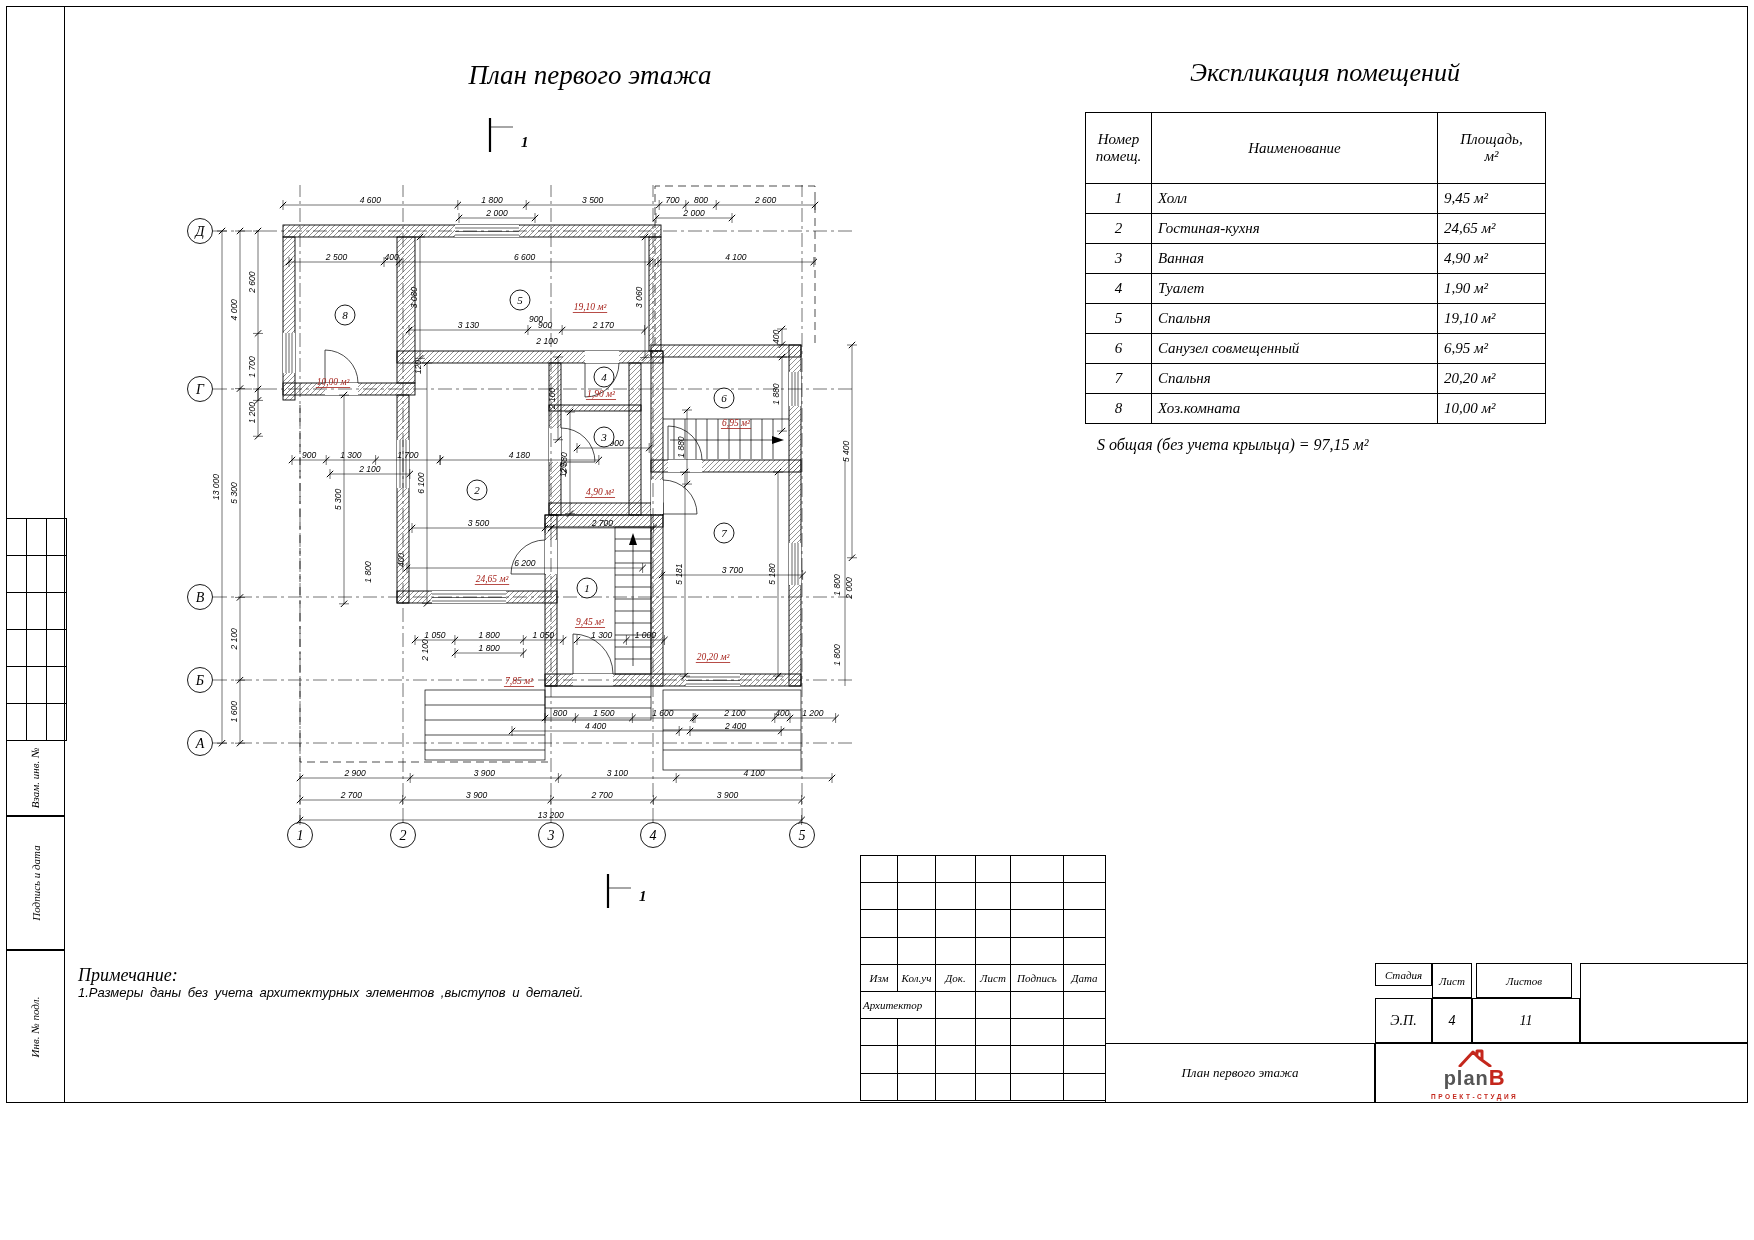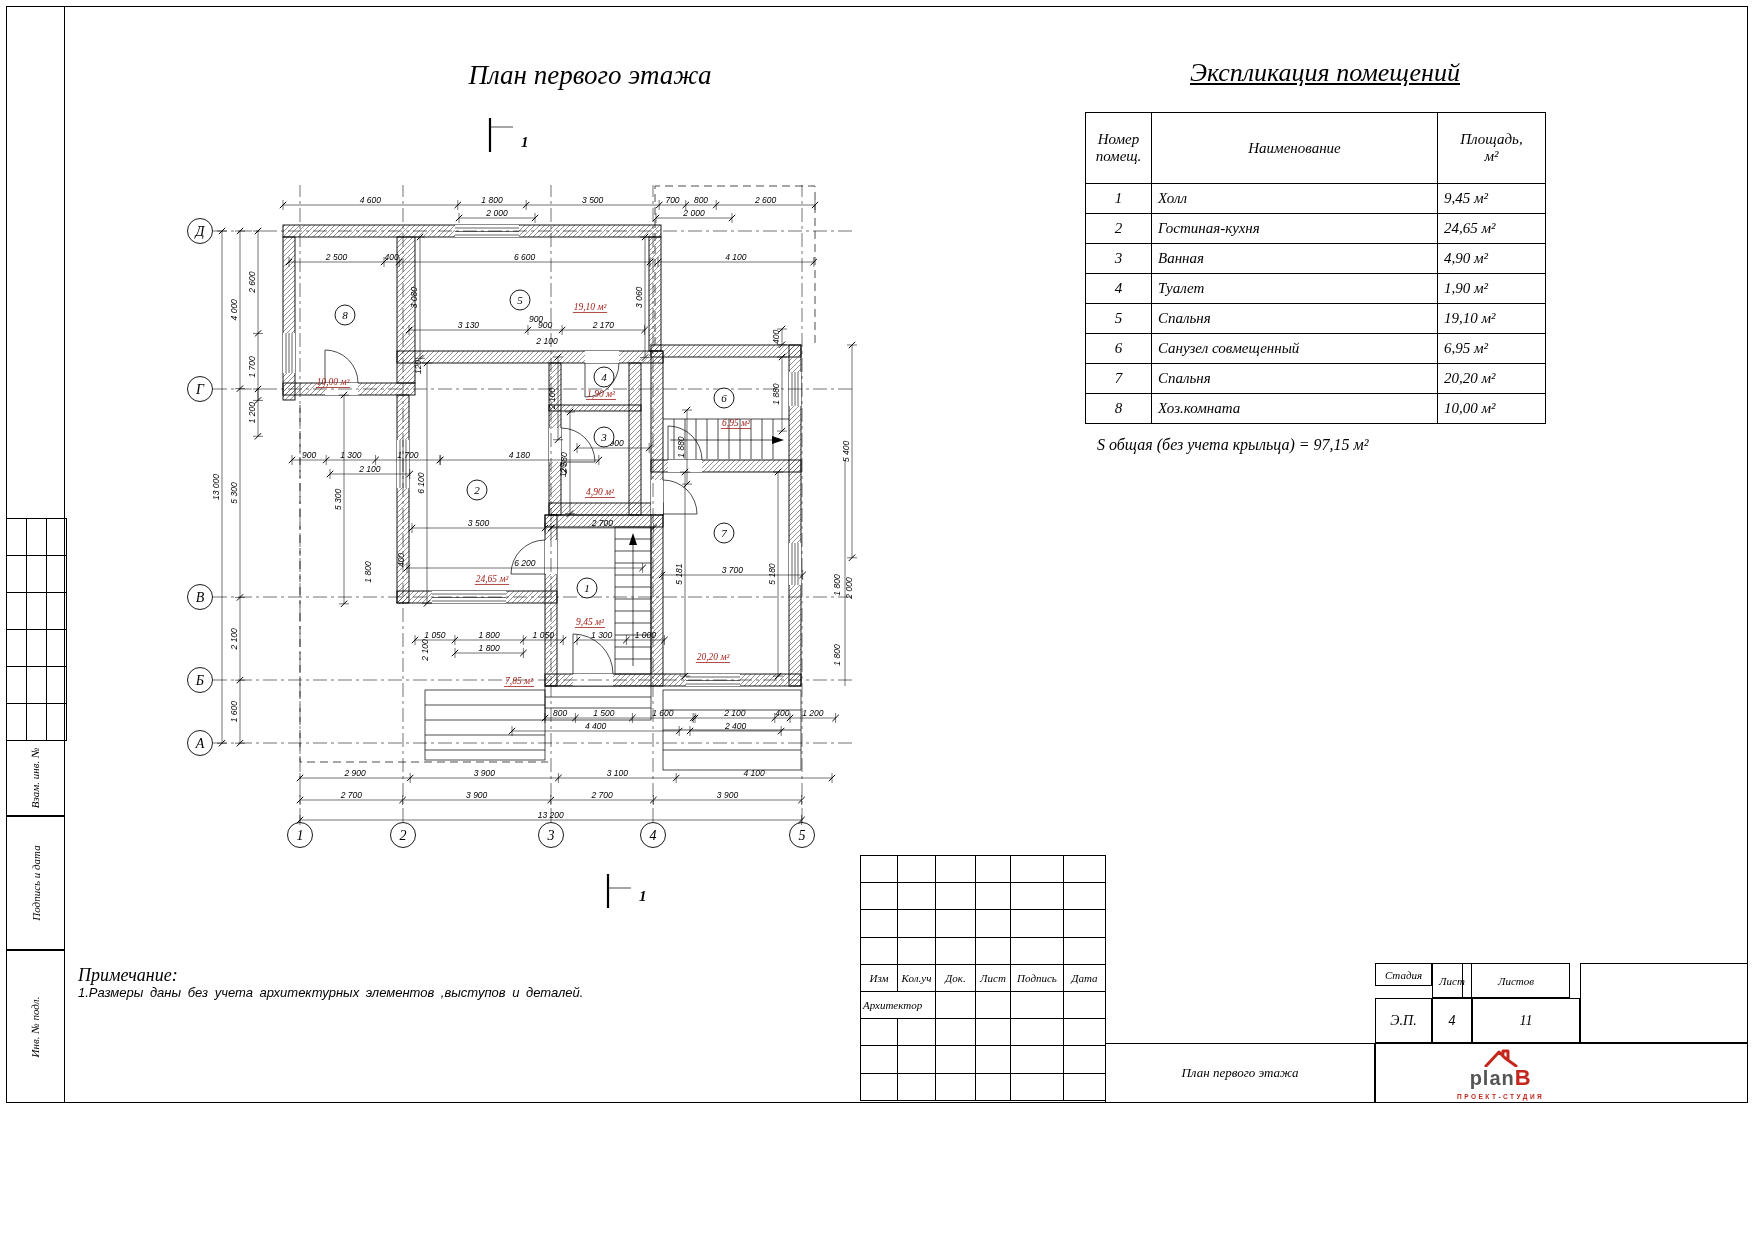--- a/index.html
+++ b/index.html
@@ -10,21 +10,21 @@
   
   .aux{position:absolute;left:6px;top:518px;border-collapse:collapse;}
   .aux td{border:0.9px solid #000;width:19px;height:36px;padding:0;}
   .sidebox{position:absolute;left:6px;width:59px;border:1.1px solid #000;box-sizing:border-box;
            display:flex;align-items:center;justify-content:center;overflow:hidden;}
   .sidebox span{transform:rotate(-90deg);white-space:nowrap;font:italic 11px "Liberation Serif",serif;}
   
   .plan-title{position:absolute;left:430px;top:60px;width:320px;text-align:center;
               font:italic 27px "Liberation Serif",serif;}
   .expl-title{position:absolute;left:1130px;top:58px;width:390px;text-align:center;
-              font:italic 26px "Liberation Serif",serif;text-decoration:underline;}
+              font:italic 26px "Liberation Serif",serif;}
   
   .expl{position:absolute;left:1085px;top:112px;border-collapse:collapse;table-layout:fixed;width:460px;
         font:italic 15px "Liberation Serif",serif;}
   .expl th,.expl td{border:1.1px solid #000;padding:0 6px;}
   .expl th{height:70px;font-weight:normal;text-align:center;}
   .expl td{height:29px;}
   .expl td.c{text-align:center;}
   .pre{white-space:pre-line;}
   .total{position:absolute;left:1097px;top:436px;width:470px;font:italic 16px "Liberation Serif",serif;}
   
@@ -33,21 +33,21 @@
   
   .tblock{position:absolute;left:860px;top:855px;width:888px;height:248px;}
   .rev{position:absolute;left:0;top:0;border-collapse:collapse;table-layout:fixed;width:245px;
        font:italic 11px "Liberation Serif",serif;padding-left:48px;}
   .rev td,.rev th{border:0.9px solid #000;height:26.2px;padding:0;font-weight:normal;text-align:center;overflow:hidden;}
   .tbc{position:absolute;border:0.9px solid #000;box-sizing:border-box;display:flex;align-items:center;justify-content:center;
        font:italic 13px "Liberation Serif",serif;}
   .proj{font:italic 17px "Liberation Serif",serif;}
   .stval{font:italic 14px "Liberation Serif",serif;}
   .sthead{font:italic 11px "Liberation Serif",serif;}
-  .logo-cell{justify-content:flex-start;padding-left:81px;}
+  .logo-cell{justify-content:flex-start;padding-left:55px;}
   .logo{display:flex;flex-direction:column;align-items:center;line-height:1;}
   .logo .roof{width:38px;height:20px;margin-bottom:-2px;}
   .logo-text{font:bold 20px "Liberation Sans",sans-serif;color:#555;letter-spacing:1px;}
   .logo-accent{color:#c4271c;font-size:22px;}
   .logo-sub{font:bold 6.5px "Liberation Sans",sans-serif;color:#c4271c;letter-spacing:2.5px;margin-top:2px;}
   
   .wall{fill:url(#hatch);stroke:#000;stroke-width:0.9;}
   .white{fill:#fff;stroke:none;}
   .win{stroke:#000;stroke-width:0.6;fill:none;}
   .thin{stroke:#000;stroke-width:0.7;fill:none;}
@@ -757,21 +757,21 @@
             <td></td>
             <td></td>
             <td></td>
             <td></td>
           </tr>
     </tbody>
       </table>
 
     <div class="tbc sthead" style="left:515px;top:108px;width:57px;height:23px;">Стадия</div>
     <div class="tbc sthead" style="left:572px;top:108px;width:40px;height:35px;">Лист</div>
-    <div class="tbc sthead" style="left:602px;top:108px;width:108px;height:35px;">Листов</div>
+    <div class="tbc sthead" style="left:616px;top:108px;width:96px;height:35px;">Листов</div>
     <div class="tbc stval" style="left:515px;top:143px;width:57px;height:45px;">Э.П.</div>
     <div class="tbc stval" style="left:572px;top:143px;width:40px;height:45px;">4</div>
     <div class="tbc stval" style="left:612px;top:143px;width:108px;height:45px;">11</div>
     <div class="tbc" style="left:720px;top:108px;width:168px;height:80px;"></div>
     <div class="tbc" style="left:245px;top:188px;width:270px;height:60px;">План первого этажа</div>
     <div class="tbc logo-cell" style="left:515px;top:188px;width:373px;height:60px;">
       <div class="logo">
         <svg class="roof" viewBox="0 0 34 20">
           <path d="M2 19 L15 5 L21 11 M19 7 V4 H24 V12 M21 11 L32 19" fill="none" stroke="#c4271c" stroke-width="3" stroke-linecap="round" stroke-linejoin="round"></path>
         </svg>

